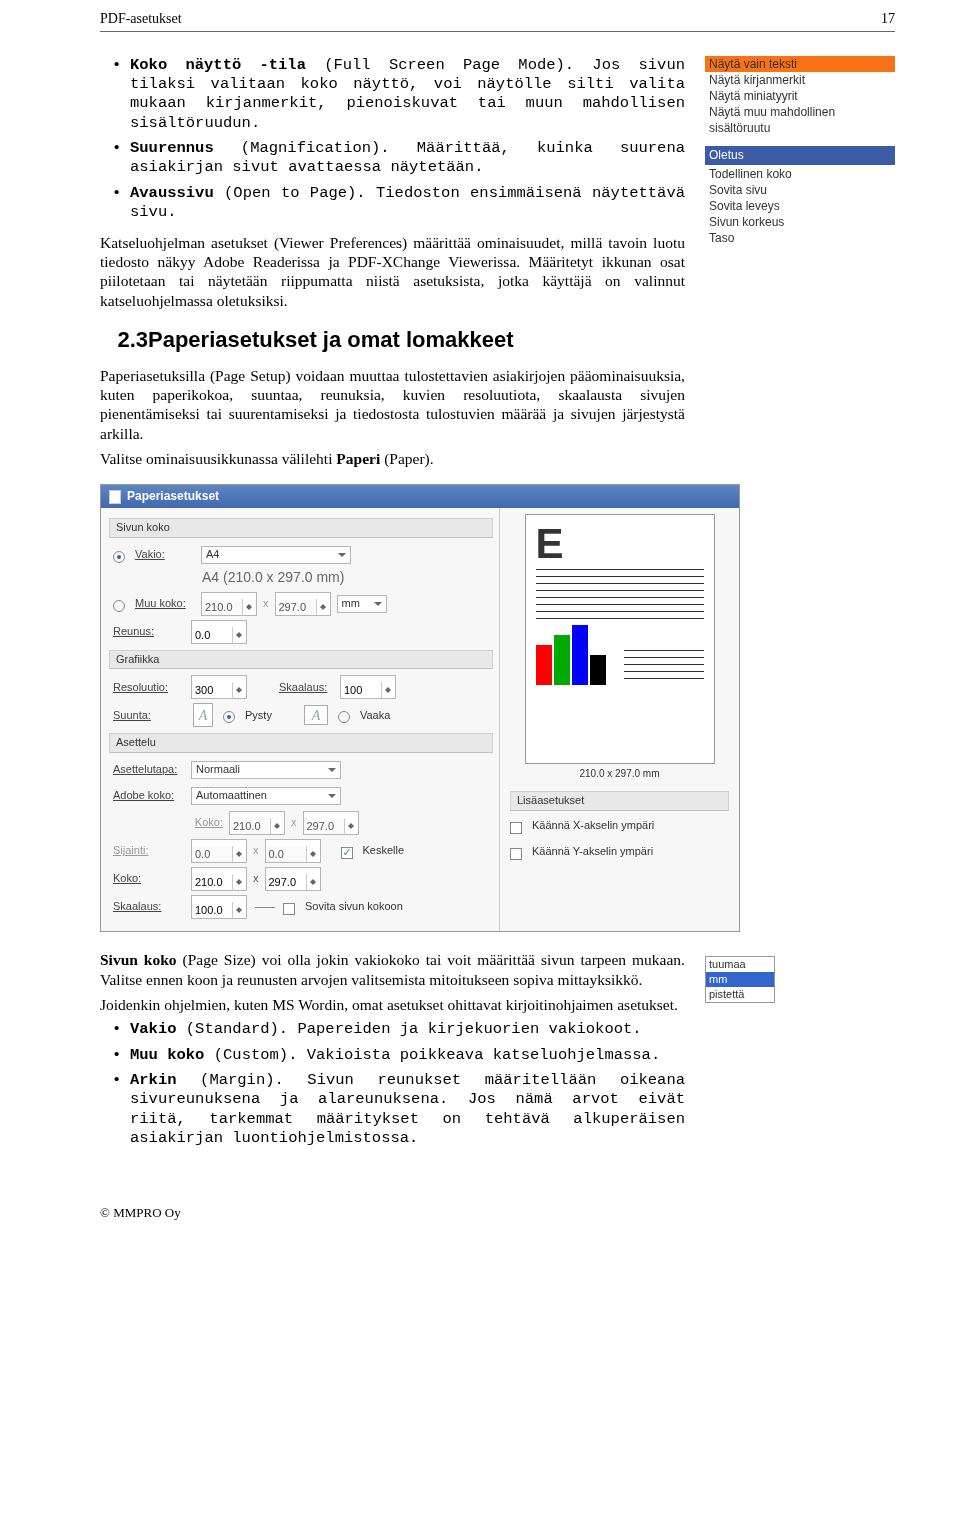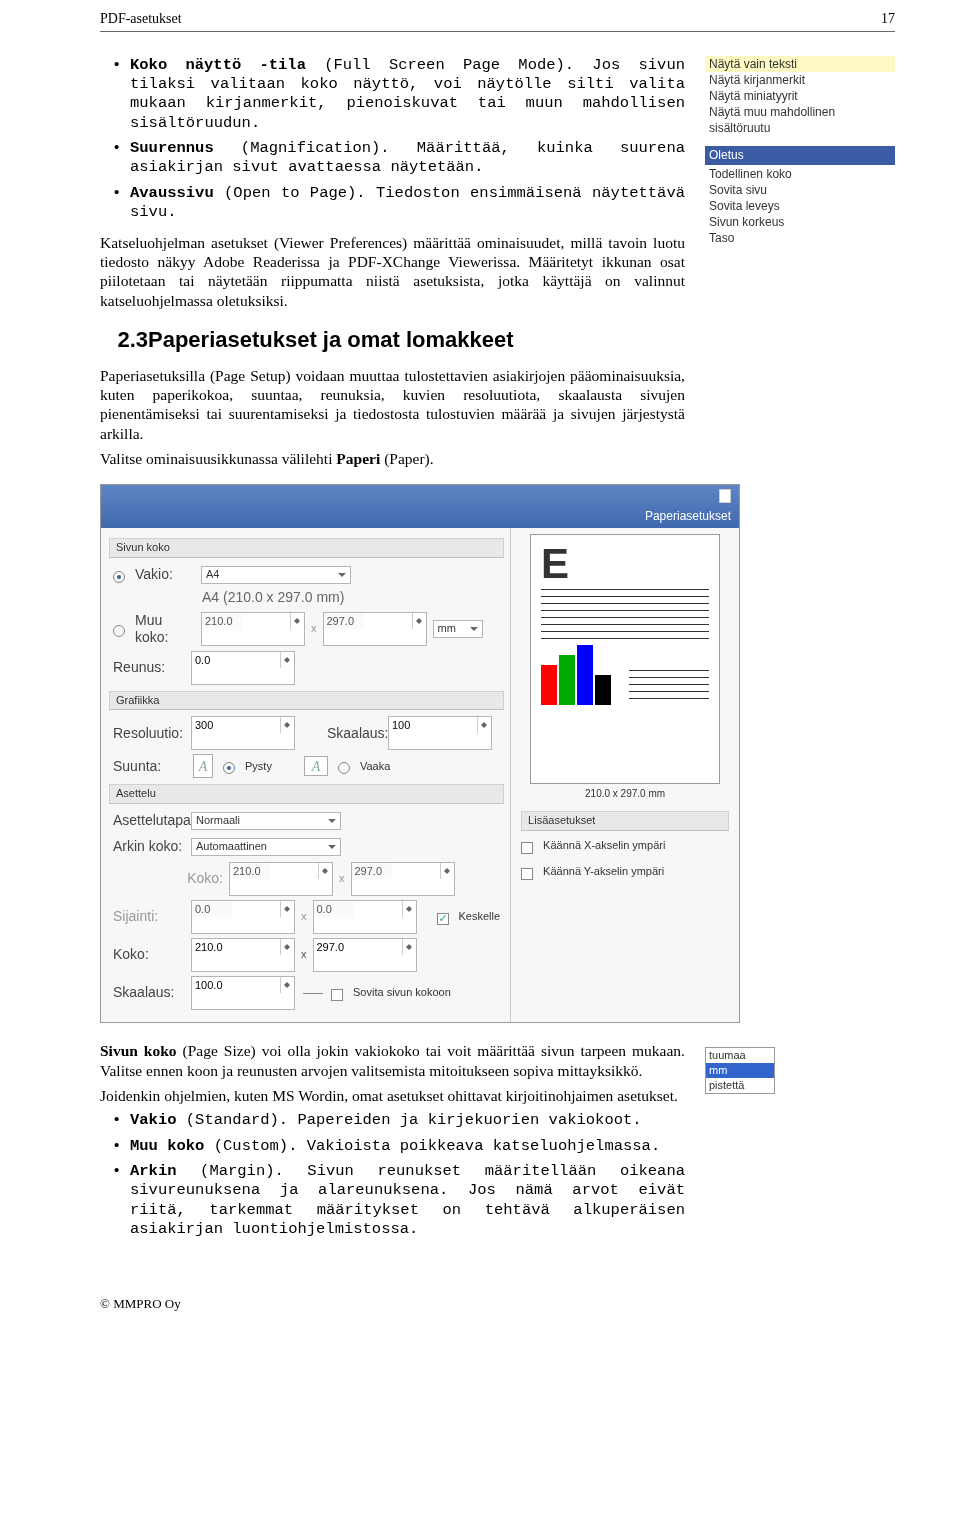--- a/index.html
+++ b/index.html
@@ -26,21 +26,21 @@
   .hdr-line {
     border-bottom: 1px solid #666;
     margin-bottom: 24px;
   }
   .body-wrap { display: flex; gap: 20px; }
   .main-col { flex: 1; }
   .side-col { width: 190px; font-family: Arial, sans-serif; font-size: 12px; line-height: 1.35; color: #333; }
   .side-box { margin-bottom: 10px; }
   .side-title { background: #3b5ba5; color: #fff; padding: 1px 4px; margin-bottom: 1px; display:inline-block; width:100%; }
   .side-item { padding: 0 4px; }
-  .side-sel { background: #fef9c3; }
+  .side-sel { background: #f97316; }
   ul.bul { list-style: none; padding-left: 30px; margin: 0 0 10px 0; font-family: Liberation Mono, monospace; }
   ul.bul li { position: relative; margin-bottom: 6px; text-align: justify; }
   ul.bul li::before { content: "•"; position: absolute; left: -18px; }
   p { margin-bottom: 6px; text-align: justify; }
   h2.sec { font-family: Arial, sans-serif; font-weight: bold; font-size: 22px; margin: 16px 0 12px 0; }
   h2.sec .num { display: inline-block; width: 48px; text-align: right; }
   b { font-weight: bold; }
 
   
   .shot {
@@ -49,52 +49,52 @@
     color: #333;
     border: 1px solid #999;
     background: #fff;
     margin: 10px 0 18px 0;
     width: 640px;
   }
   .shot-title {
     background: linear-gradient(#5f85c4,#3f68ad);
     color: #fff;
     padding: 4px 8px;
-    font-weight: normal;
+    font-weight: bold;
     font-size: 12px;
-    display: flex; align-items: flex-end; gap:6px;flex-direction:column;
+    display: flex; align-items: flex-end; gap:6px;
   }
   .shot-title .doc-icon { width:12px; height:14px; background:#fff; border:1px solid #ccc; position:relative; }
   .shot-body { display: flex; }
   .shot-left { flex:1; padding: 4px 10px 8px 12px; background: #f7f7f7; }
   .shot-right {
     width: 240px;
     border-left: 1px solid #ccc;
     background: #f7f7f7;
     padding: 6px 10px;
     display:flex; flex-direction:column; align-items:center;
   }
   .grp-title {
     background: #e8e8e8;
     border: 1px solid #d0d0d0;
     border-bottom-color:#c0c0c0;
     padding: 2px 6px;
     margin: 6px -4px 6px -4px;
     font-size:11px;
   }
   .row { display:flex; align-items:center; gap:6px; margin-bottom:4px; min-height:22px; }
-  .lbl { width:72px; color:#444; font-size:14px; }
+  .lbl { width:72px; color:#444; font-size:11px;text-decoration:underline; }
   .lbl.dis { color:#999; }
   .dd {
     border:1px solid #b5b5b5; background:#fff; height:18px; min-width:130px; padding:1px 14px 1px 4px;
     position:relative; font-size:11px; display:inline-flex; align-items:center;
   }
   .dd::after { content:""; position:absolute; right:4px; top:6px; border:4px solid transparent; border-top-color:#666; }
   .spin {
-    display:inline-flex; border:1px solid #b5b5b5; height:34px; background:#fff; align-items:flex-start;gap:48px;
+    display:inline-flex; border:1px solid #b5b5b5; height:24px; background:#fff; align-items:flex-end;
   }
   .spin input { border:none; width:40px; padding:0 3px; font-size:11px; height:16px; outline:none; }
   .spin .arrows { width:14px; height:16px; border-left:1px solid #ccc; position:relative; }
   .spin .arrows::before { content:""; position:absolute; left:3px; top:2px; border:3px solid transparent; border-bottom-color:#666; }
   .spin .arrows::after { content:""; position:absolute; left:3px; bottom:2px; border:3px solid transparent; border-top-color:#666; }
   .radio { width:12px; height:12px; border:1px solid #888; border-radius:50%; display:inline-block; margin-right:4px; position:relative; top:2px; }
   .radio.checked::after { content:""; position:absolute; left:3px; top:3px; width:4px; height:4px; background:#3b6; border-radius:50%; }
   .radio.checked.blue::after { background:#369; }
   .cb { width:12px; height:12px; border:1px solid #888; display:inline-block; margin-right:4px; position:relative; top:2px; background:#fff; }
   .cb.checked::after { content:""; position:absolute; left:1px; top:-2px; font-size:11px; color:#2a7; }
@@ -230,21 +230,21 @@
         <span class="radio"></span>
         <span>Vaaka</span>
       </div>
 
       <div class="grp-title">Asettelu</div>
       <div class="row">
         <span class="lbl">Asettelutapa:</span>
         <span class="dd" style="min-width:150px">Normaali</span>
       </div>
       <div class="row">
-        <span class="lbl">Arkin koko:</span>
+        <span class="lbl">Adobe koko:</span>
         <span class="dd" style="min-width:150px">Automaattinen</span>
       </div>
       <div class="row">
         <span class="lbl dis" style="text-align:right;width:110px">Koko:</span>
         <span class="spin">
               <input class="dis" disabled="" value="210.0" style="">
               <span class="arrows"></span>
             </span>
         <span style="color:#999">x</span>
         <span class="spin">

